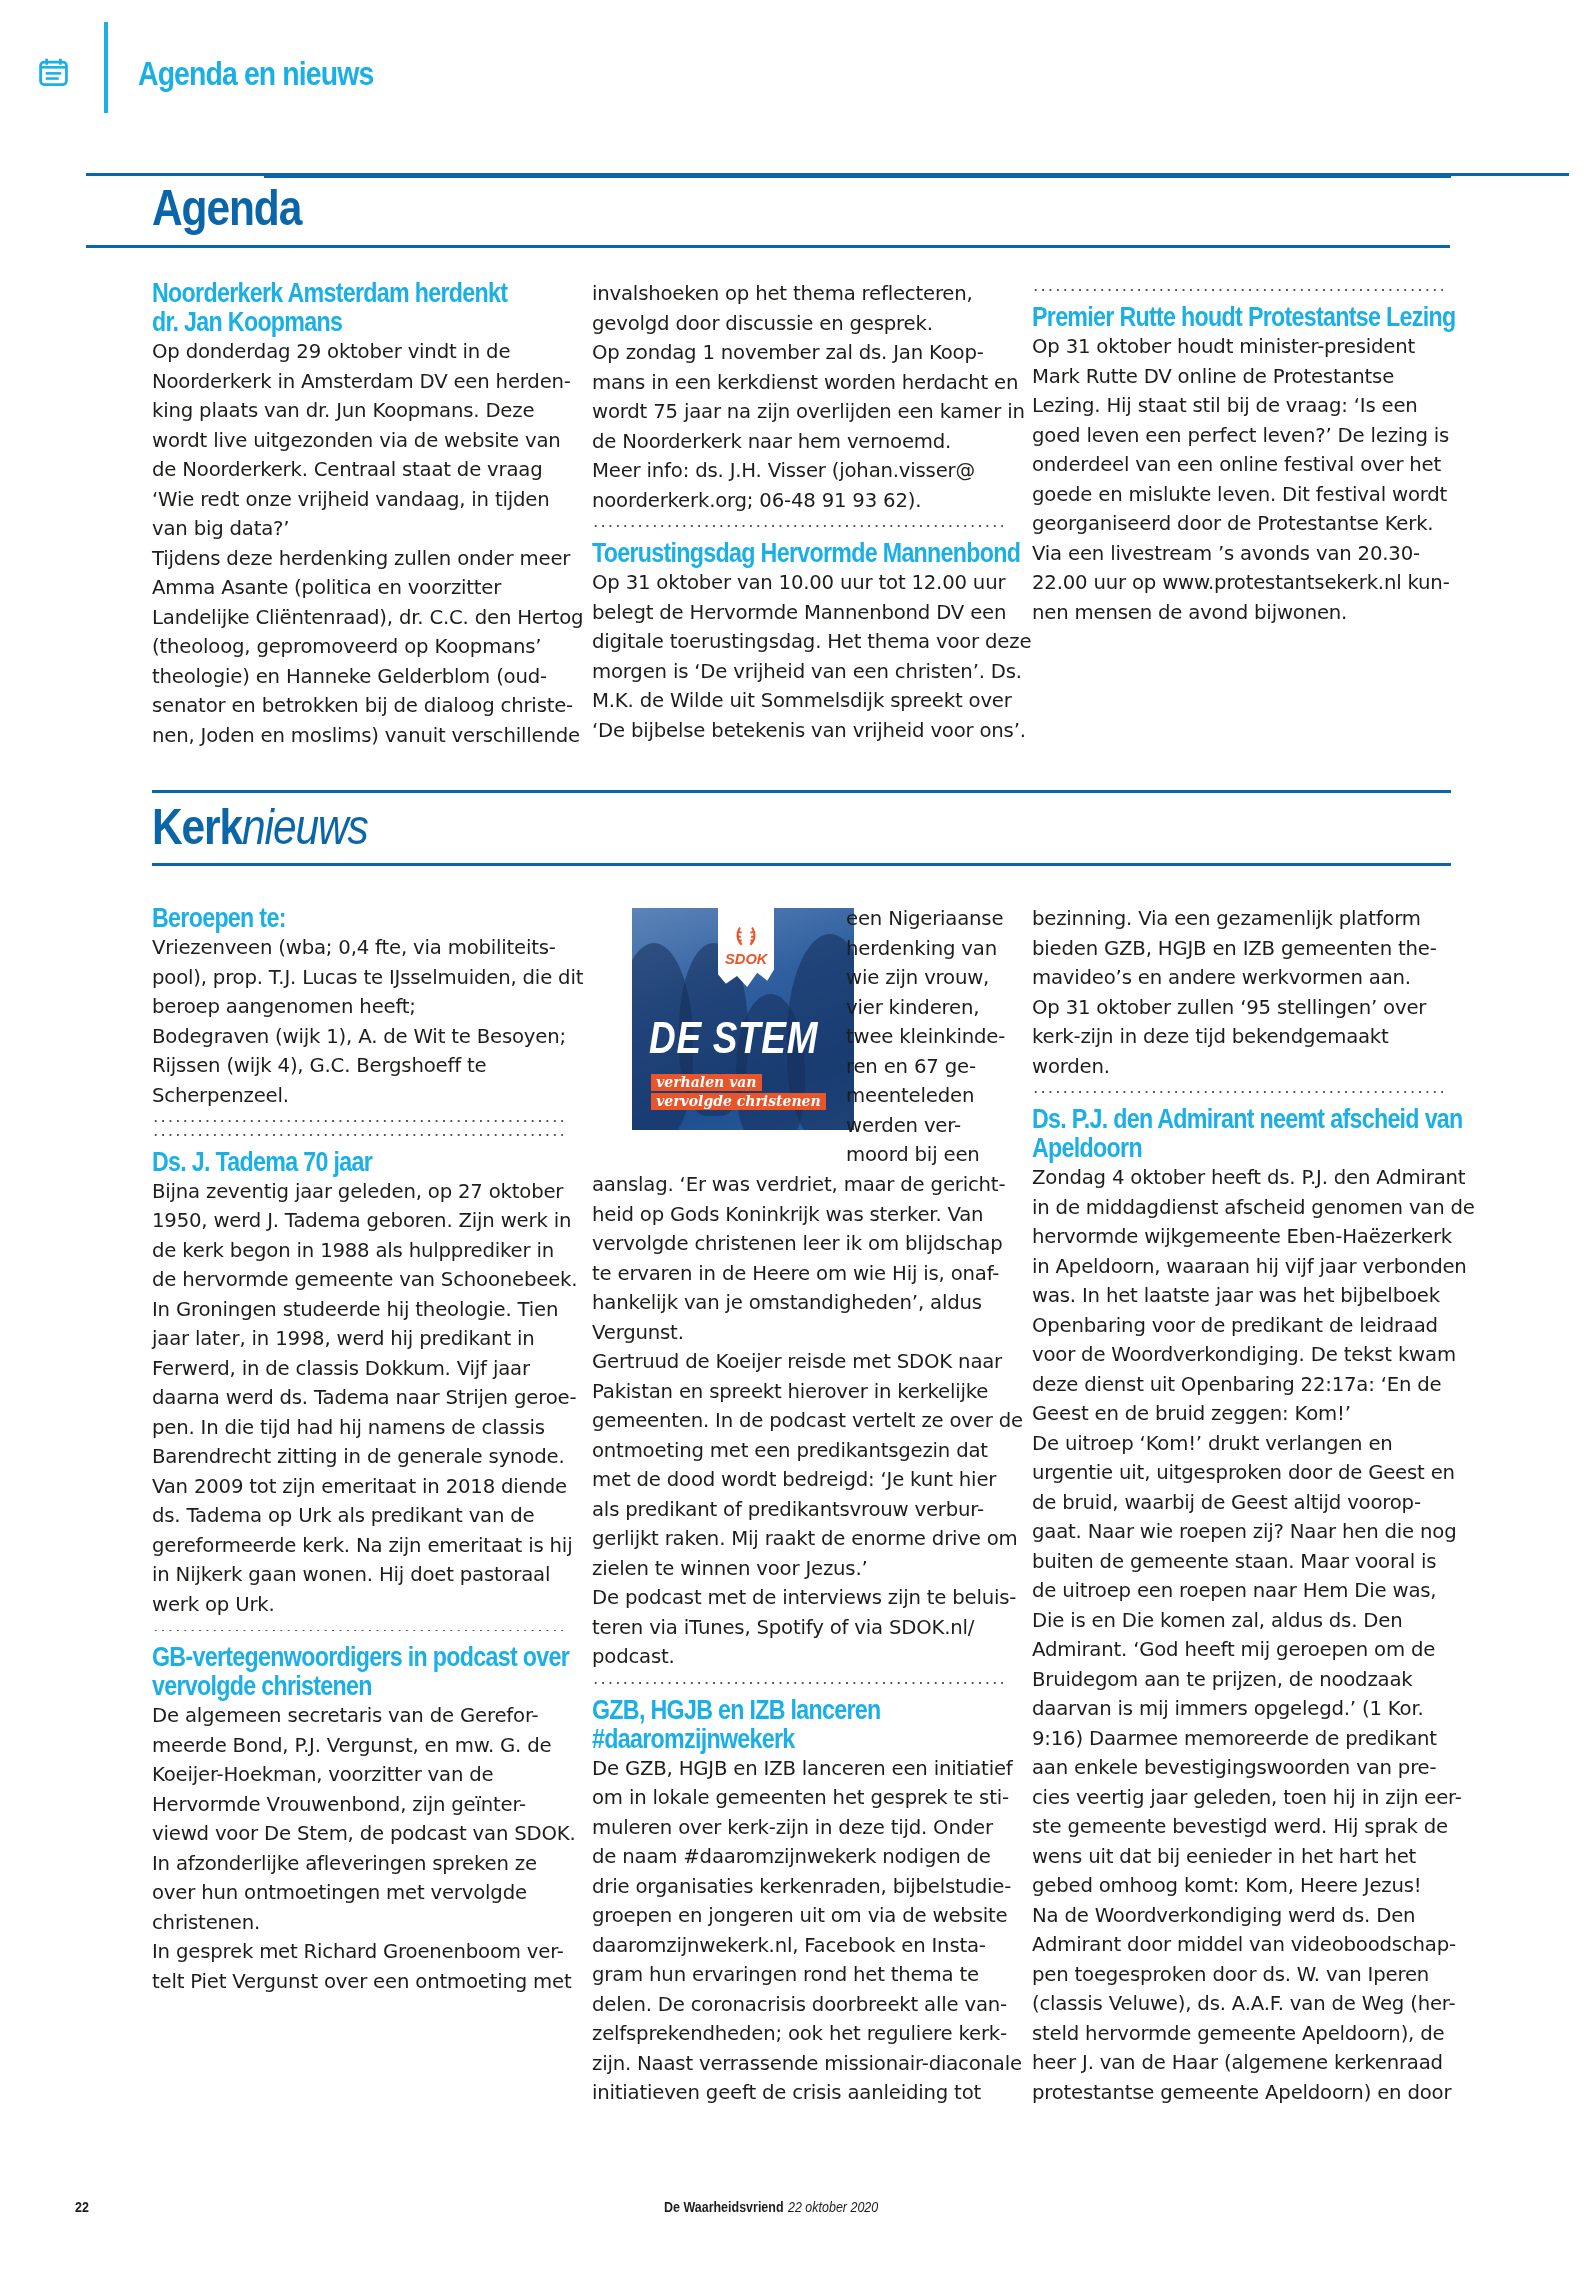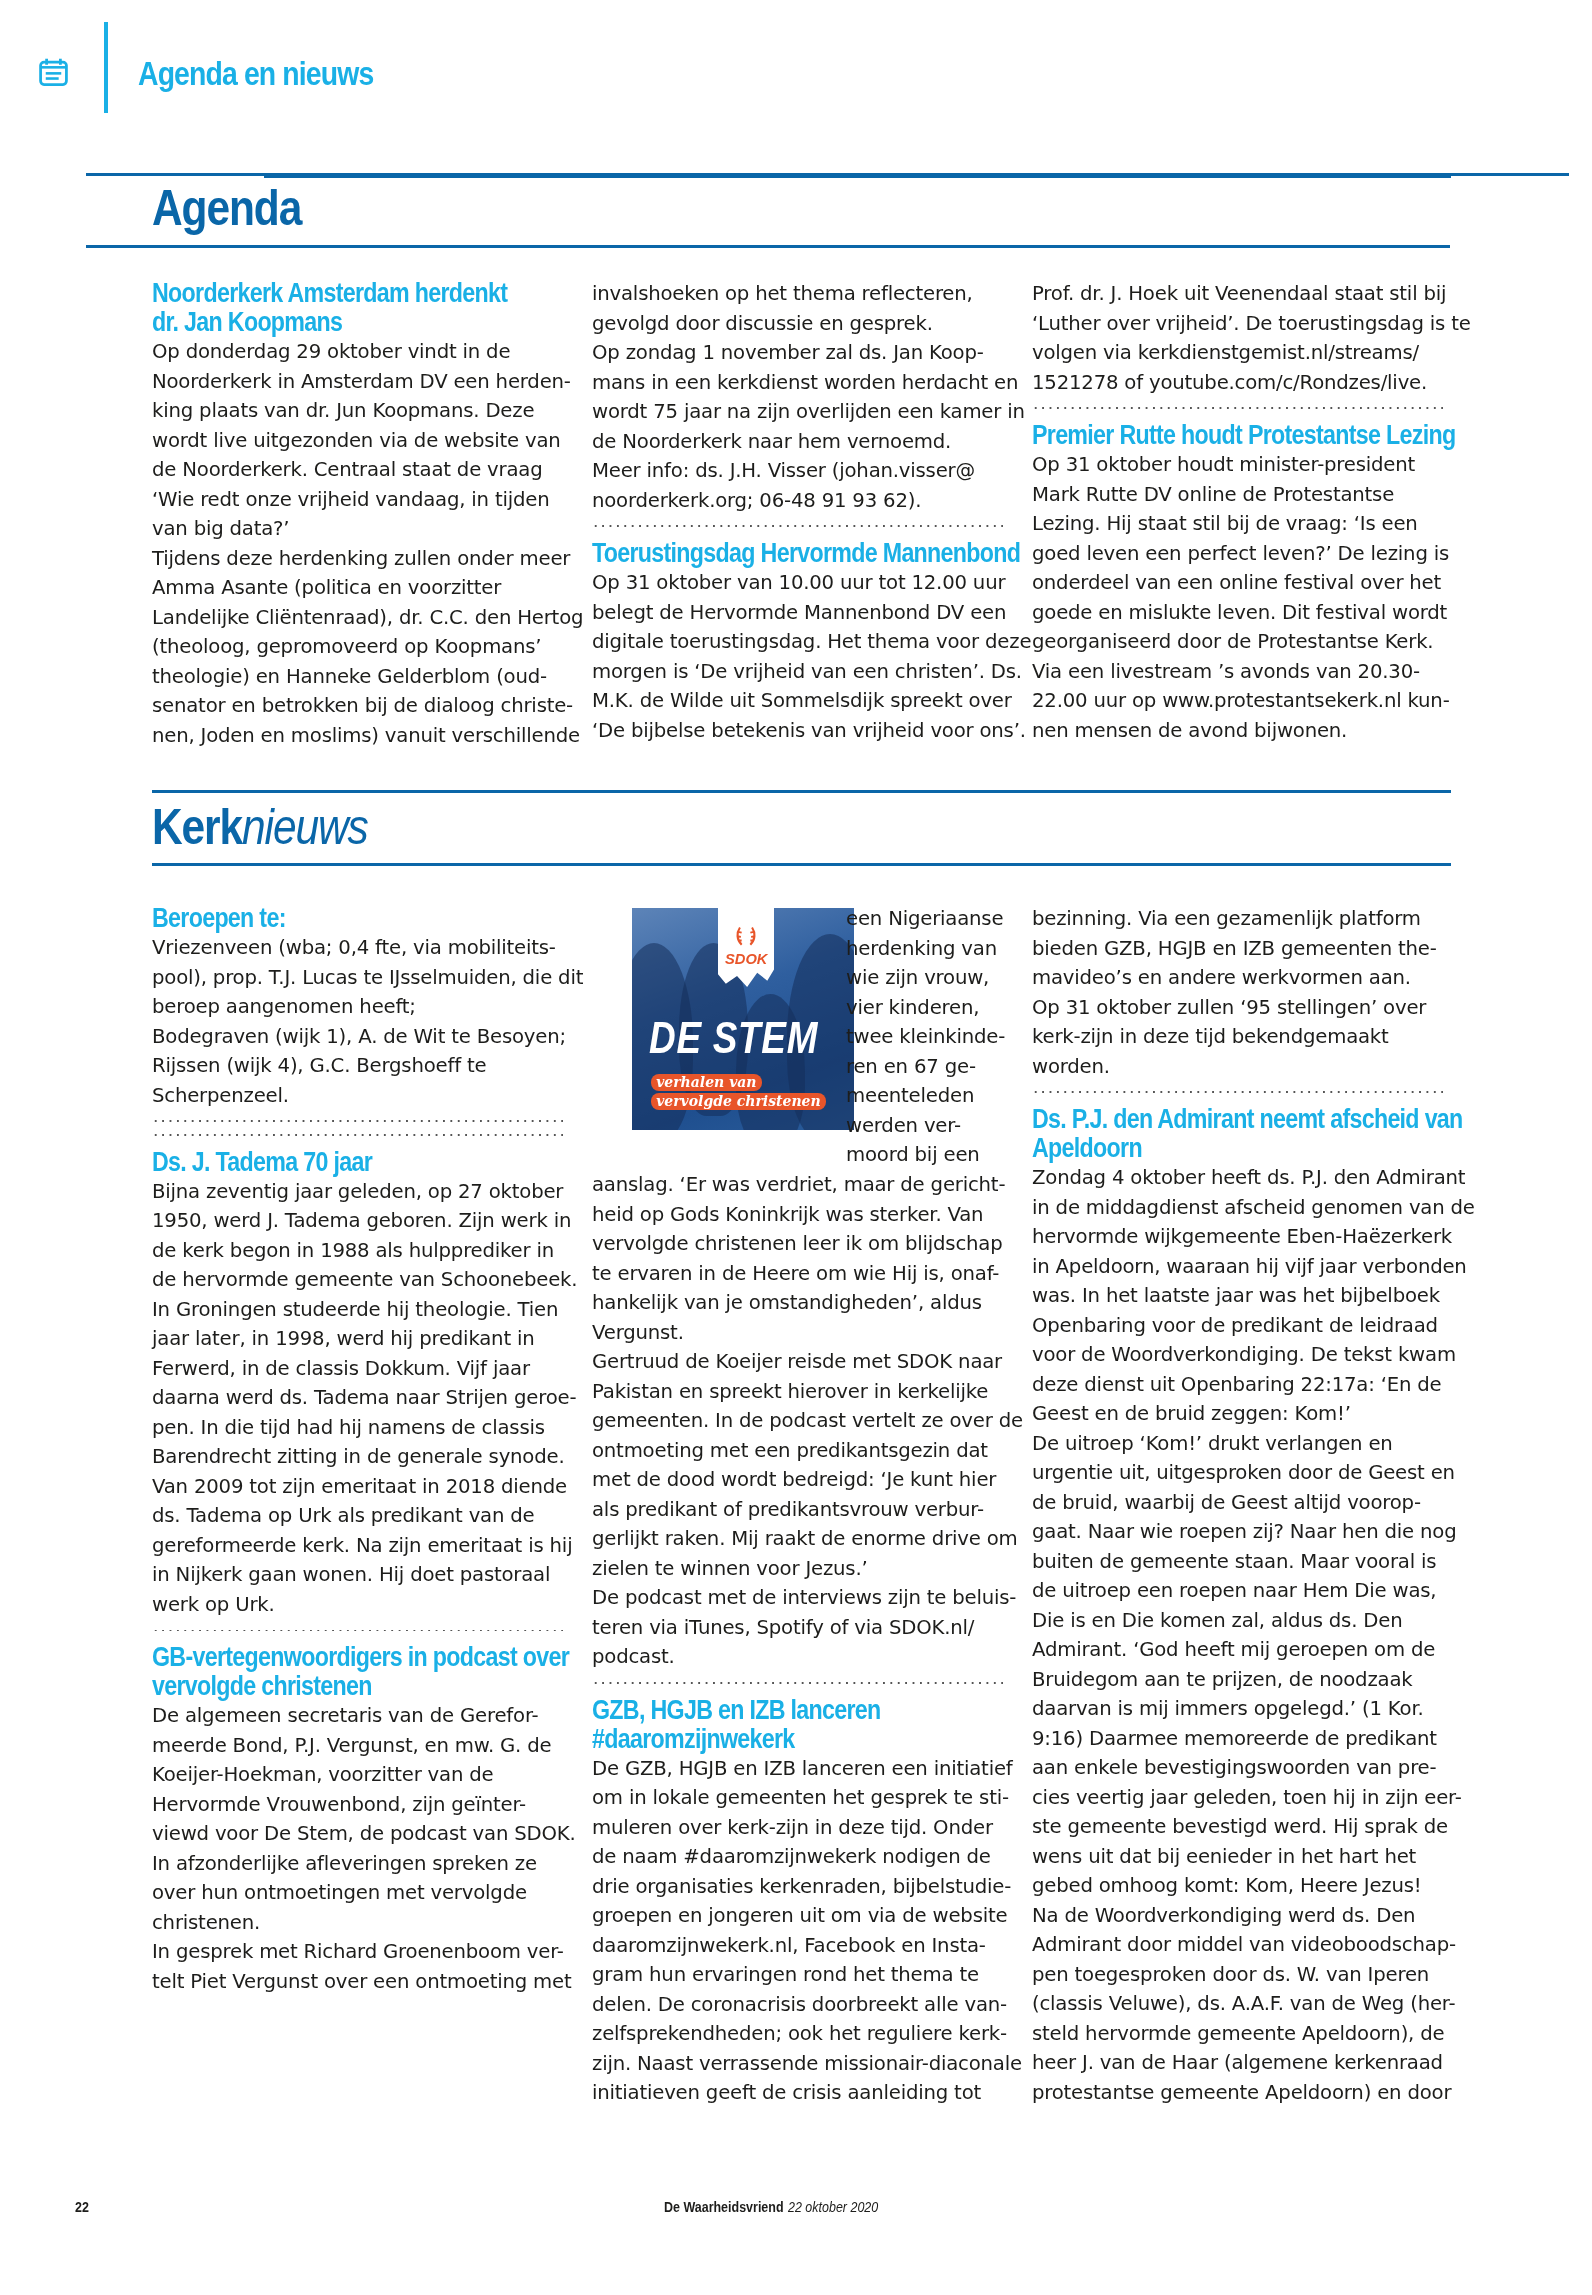--- a/index.html
+++ b/index.html
@@ -20,21 +20,21 @@
   .p-line { display: block; font-size: 19.7px; line-height: 29.5px; white-space: nowrap; letter-spacing: -0.2px; color: #1d1d1b; }
   .h-line { display: block; font-family: "Liberation Sans", sans-serif; font-weight: bold; font-size: 27px; line-height: 29px; color: #1ab0e6; white-space: nowrap; letter-spacing: -0.8px; transform: scaleX(0.86); transform-origin: left center; }
   .dots { display: block; height: 1.7px; margin: 10.4px 0 12px 0; background-image: radial-gradient(circle, #555 0.8px, transparent 1px); background-size: 7.4px 1.7px; background-repeat: repeat-x; width: 411px; }
 
   .podcast-img { position: absolute; left: 591px; top: 908px; width: 222px; height: 222px; overflow: hidden; background: linear-gradient(160deg, #5d84b8 0%, #2f5f9f 40%, #1f4f8f 75%, #2a5c9a 100%); margin-left: 41px; }
   .podcast-img .fig { position: absolute; border-radius: 50% 50% 40% 40%; background: rgba(20,45,90,0.55); }
   .podcast-img .logo-tab { position: absolute; left: 86px; top: 0; width: 56px; height: 79px; background: #ffffff; clip-path: polygon(0 0,100% 0,100% 78%,88% 92%,70% 82%,52% 100%,34% 86%,14% 96%,0 84%); }
   .podcast-img .laurel { position: absolute; left: 101px; top: 15.5px; width: 26px; height: 26px; }
   .podcast-img .sdok { position: absolute; left: 93px; top: 43px; font-family: "Liberation Sans", sans-serif; font-style: italic; font-weight: bold; color: #e8552a; font-size: 14.7px; letter-spacing: 0px; }
   .podcast-img .stem { position: absolute; left: 17.3px; top: 104px; font-family: "Liberation Sans", sans-serif; font-weight: bold; font-style: italic; color: #ffffff; font-size: 45px; letter-spacing: 0.9px; transform: scaleX(0.82); transform-origin: left top; white-space: nowrap; }
-  .podcast-img .tag { position: absolute; left: 19px; background: #e8552a; color: #ffffff; font-family: "DejaVu Serif", serif; font-weight: bold; font-style: italic; font-size: 14px; line-height: 17.3px; padding: 0 5.2px; border-radius: 8px; white-space: nowrap; }
+  .podcast-img .tag { position: absolute; left: 19px; background: #e8552a; color: #ffffff; font-family: "DejaVu Serif", serif; font-weight: bold; font-style: italic; font-size: 14px; line-height: 17.3px; padding: 0 5.2px; border-radius: 0; white-space: nowrap; }
 
   .footer-page { position: absolute; left: 75px; top: 2199px; font-family: "Liberation Sans", sans-serif; font-weight: bold; font-size: 14.7px; color: #1d1d1b; transform: scaleX(0.85); transform-origin: left top; }
   .footer-pub { position: absolute; left: 664px; top: 2199px; font-size: 14.7px; white-space: nowrap; transform: scaleX(0.85); transform-origin: left top; color: #1d1d1b; font-family: "Liberation Sans", sans-serif; }
   .footer-pub .name { font-weight: bold; }
   .footer-pub .date { font-style: italic; margin-left: 5.2px; }
 </style>
 </head>
 <body>
 
 <div class="hdr-icon">
@@ -94,26 +94,20 @@
     <span class="p-line">Op 31 oktober van 10.00 uur tot 12.00 uur</span>
     <span class="p-line">belegt de Hervormde Mannenbond DV een</span>
     <span class="p-line">digitale toerustingsdag. Het thema voor deze</span>
     <span class="p-line">morgen is ‘De vrijheid van een christen’. Ds.</span>
     <span class="p-line">M.K. de Wilde uit Sommelsdijk spreekt over</span>
     <span class="p-line">‘De bijbelse betekenis van vrijheid voor ons’.</span>
   </div>
 </div>
 
 <div class="col" style="left:1032px; top:279px;">
-  <div>
-    <span class="p-line">Prof. dr. J. Hoek uit Veenendaal staat stil bij</span>
-    <span class="p-line">‘Luther over vrijheid’. De toerustingsdag is te</span>
-    <span class="p-line">volgen via kerkdienstgemist.nl/streams/</span>
-    <span class="p-line">1521278 of youtube.com/c/Rondzes/live.</span>
-  </div>
   <span class="dots"></span>
   <div>
     <span class="h-line">Premier Rutte houdt Protestantse Lezing</span>
     <span class="p-line">Op 31 oktober houdt minister-president</span>
     <span class="p-line">Mark Rutte DV online de Protestantse</span>
     <span class="p-line">Lezing. Hij staat stil bij de vraag: ‘Is een</span>
     <span class="p-line">goed leven een perfect leven?’ De lezing is</span>
     <span class="p-line">onderdeel van een online festival over het</span>
     <span class="p-line">goede en mislukte leven. Dit festival wordt</span>
     <span class="p-line">georganiseerd door de Protestantse Kerk.</span>

